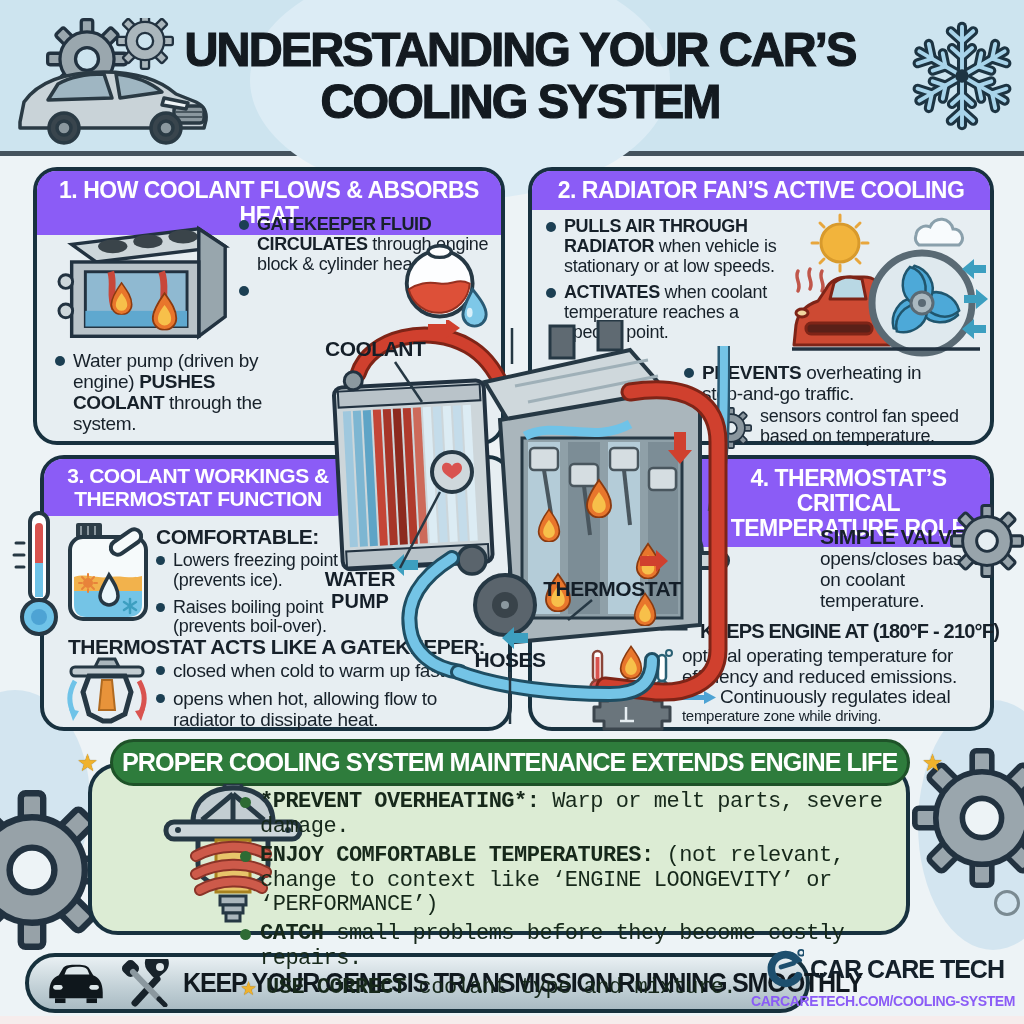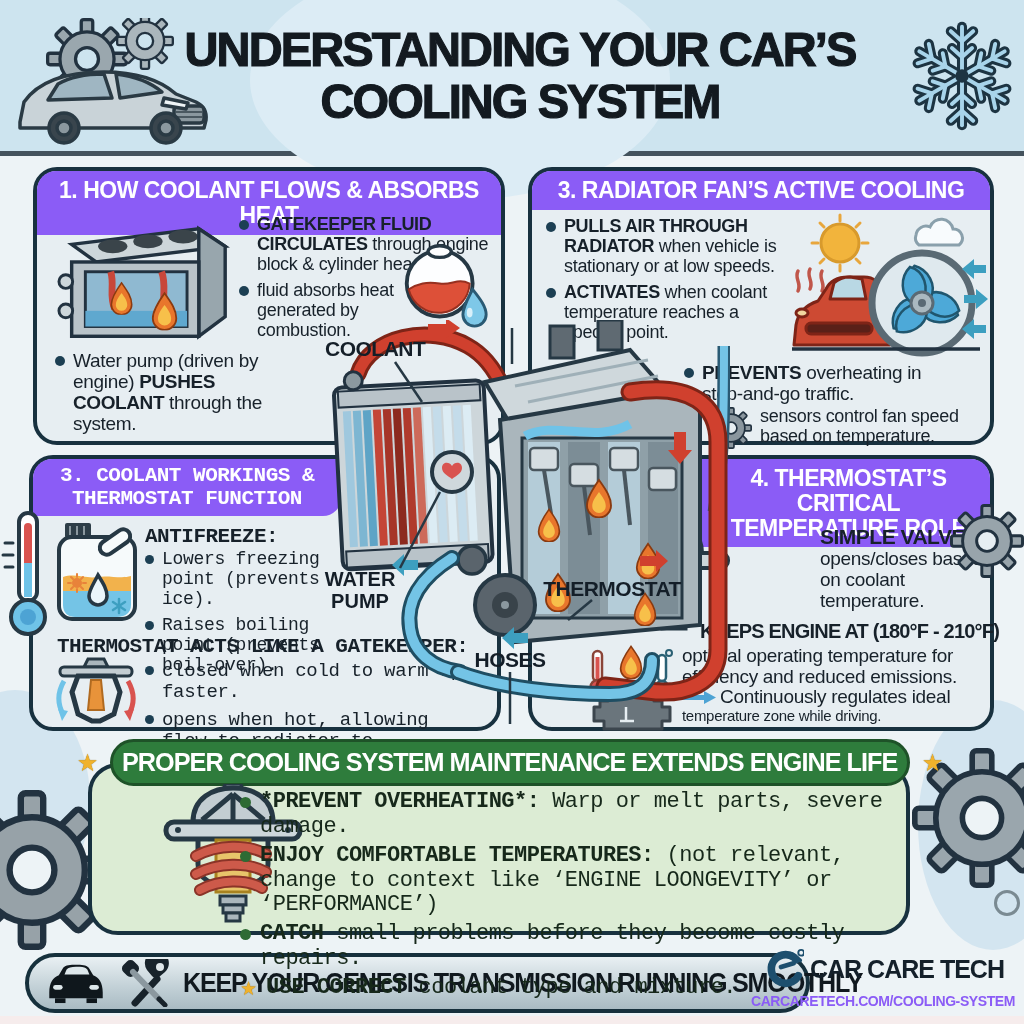--- a/index.html
+++ b/index.html
@@ -11,21 +11,21 @@
   .band-wash{left:250px;top:-40px;width:420px;height:240px;background:#dcecf5;border-radius:50%;}
   .title{left:150px;top:24px;width:740px;text-align:center;font-weight:bold;color:#131a20;
          font-size:49px;line-height:1.06;letter-spacing:-2px;transform:scaleX(.96);transform-origin:center;
          -webkit-text-stroke:1.2px #131a20;}
   
   .card{background:#e7eef2;border:4px solid #18313f;border-radius:24px;z-index:2;box-sizing:border-box;}
   .card-head{background:#8b5cf6;color:#fff;font-weight:bold;font-size:23px;letter-spacing:-.5px;
              text-align:center;padding:7px 10px;border-radius:19px 19px 0 0;line-height:1.08;}
   .c1{left:33px;top:167px;width:472px;height:278px;}
   .c2{left:528px;top:167px;width:466px;height:278px;}
-  .c3{left:29px;top:455px;width:472px;height:276px;font-family:Liberation Mono, monospace;}
+  .c3{left:40px;top:455px;width:472px;height:276px;}
   .c4{left:528px;top:455px;width:466px;height:276px;}
   .c3 .card-head{width:292px;border-radius:19px 0 18px 0;font-size:21px;padding:6px 8px;}
   .c4 .card-head{padding-left:185px;}
   .bullet{display:flex;gap:8px;margin-bottom:7px;}
   .dot{width:10px;height:10px;border-radius:50%;background:#1c3f53;flex:0 0 auto;margin-top:5px;}
   .bt{font-size:18px;line-height:1.1;letter-spacing:-.3px;}
   .bt b{letter-spacing:-.4px;}
   .h3{font-weight:bold;font-size:21px;letter-spacing:-.5px;}
   
   .mpanel{left:88px;top:763px;width:822px;height:172px;background:#dcecd4;border:4px solid #18313f;border-radius:30px;z-index:2;box-sizing:border-box;}
@@ -172,40 +172,39 @@
       <circle cx="14" cy="96" r="7" fill="#cdd6da" stroke="#223240" stroke-width="3"></circle>
     </svg>
 
     <div class="abs" style="left:202px;top:44px;width:258px;">
       <div class="bullet">
         <span class="dot"></span>
         <span class="bt"><b>GATEKEEPER FLUID CIRCULATES</b><span> through engine block &amp; cylinder head.</span></span>
       </div>
       <div class="bullet">
         <span class="dot"></span>
-        <span class="bt" style="width:150px;">fluid absorbs heat generated by combustion.</span>
       </div>
     </div>
 
     <svg class="abs" style="left:362px;top:62px;width:92px;height:102px;" viewBox="0 0 95 105">
       <circle cx="42" cy="52" r="34" fill="#fdfeff" stroke="#263844" stroke-width="4"></circle>
       <path d="M10,58 a32,32 0 0 0 63,-6 C60,46 55,54 42,52 C28,50 20,52 10,58 Z" fill="#dd5038" stroke="#963020" stroke-width="2"></path>
       <ellipse cx="42" cy="19" rx="12" ry="6" fill="#fdfeff" stroke="#263844" stroke-width="3.5"></ellipse>
       <path d="M76,58 C70,70 66,77 66,84 a12,12 0 0 0 24,0 C90,76 84,68 76,58 Z" fill="#7ec8e8" stroke="#2a5a74" stroke-width="3"></path>
       <ellipse cx="73" cy="82" rx="3" ry="5" fill="#d8f0fa"></ellipse>
     </svg>
 
     <div class="abs bullet" style="left:18px;top:180px;width:300px;">
       <span class="dot"></span>
       <span class="bt" style="font-size:19px;width:222px;"><span>Water pump (driven by engine) </span><b>PUSHES COOLANT</b><span> through the system.</span></span>
     </div>
   </div>
 
   <div class="abs card c2">
-    <div class="card-head">3. RADIATOR FAN’S ACTIVE COOLING</div>
+    <div class="card-head">2. RADIATOR FAN’S ACTIVE COOLING</div>
     <div class="abs" style="left:14px;top:46px;width:252px;">
       <div class="bullet">
         <span class="dot"></span>
         <span class="bt"><b>PULLS AIR THROUGH RADIATOR</b><span> when vehicle is stationary or at low speeds.</span></span>
       </div>
       <div class="bullet">
         <span class="dot"></span>
         <span class="bt"><b>ACTIVATES</b><span> when coolant temperature reaches a specific point.</span></span>
       </div>
     </div>
@@ -312,21 +311,21 @@
       </g>
       <g stroke="#3d9fc0" stroke-width="2.5" stroke-linecap="round">
         <line x1="64" y1="78" x2="64" y2="92"></line>
           <line x1="58" y1="81" x2="70" y2="89"></line>
           <line x1="70" y1="81" x2="58" y2="89"></line>
       </g>
       <path d="M43,54 C38,64 34,69 34,75 a9,9 0 0 0 18,0 C52,68 48,62 43,54 Z" fill="#eaf6fb" stroke="#263844" stroke-width="3.5"></path>
     </svg>
 
     <div class="abs" style="left:112px;top:66px;width:200px;">
-      <div class="h3">ANTIFREEZE:</div>
+      <div class="h3">COMFORTABLE:</div>
       <div class="bullet" style="margin-top:2px;">
         <span class="dot" style="width:9px;height:9px;"></span>
         <span class="bt" style="width:178px;">Lowers freezing point (prevents ice).</span>
       </div>
       <div class="bullet">
         <span class="dot" style="width:9px;height:9px;"></span>
         <span class="bt" style="width:178px;">Raises boiling point (prevents boil-over).</span>
       </div>
     </div>
     <div class="abs h3" style="left:24px;top:176px;width:430px;">THERMOSTAT ACTS LIKE A GATEKEEPER:</div>

